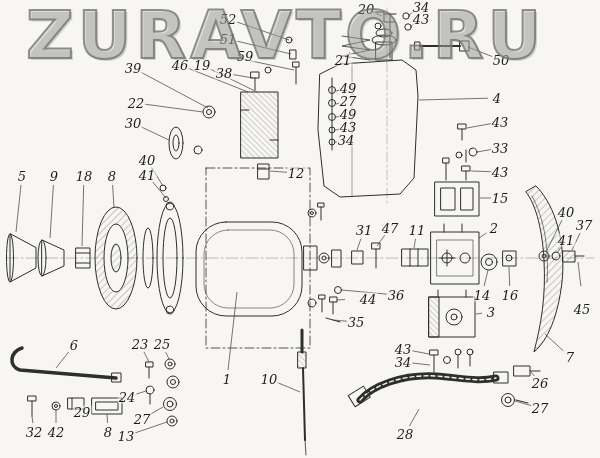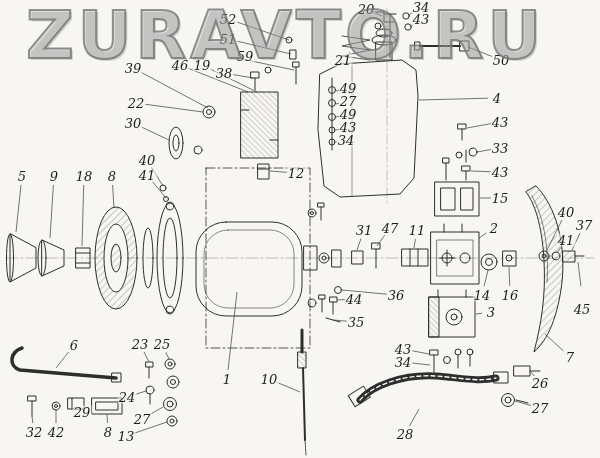--- a/index.html
+++ b/index.html
@@ -329,21 +329,21 @@
       <span class="part-label" style="left: 417px; top: 230px;">11</span>
       <span class="part-label" style="left: 494px; top: 228px;">2</span>
       <span class="part-label" style="left: 566px; top: 212px;">40</span>
       <span class="part-label" style="left: 584px; top: 225px;">37</span>
       <span class="part-label" style="left: 566px; top: 240px;">41</span>
       <span class="part-label" style="left: 582px; top: 309px;">45</span>
       <span class="part-label" style="left: 482px; top: 295px;">14</span>
       <span class="part-label" style="left: 510px; top: 295px; text-align: right;">16</span>
       <span class="part-label" style="left: 491px; top: 312px;">3</span>
       <span class="part-label" style="left: 396px; top: 295px;">36</span>
-      <span class="part-label" style="left: 354px; top: 299px;">44</span>
+      <span class="part-label" style="left: 368px; top: 299px;">44</span>
       <span class="part-label" style="left: 356px; top: 322px;">35</span>
       <span class="part-label" style="left: 570px; top: 357px;">7</span>
       <span class="part-label" style="left: 74px; top: 345px;">6</span>
       <span class="part-label" style="left: 140px; top: 344px;">23</span>
       <span class="part-label" style="left: 162px; top: 344px;">25</span>
       <span class="part-label" style="left: 227px; top: 379px;">1</span>
       <span class="part-label" style="left: 269px; top: 379px;">10</span>
       <span class="part-label" style="left: 403px; top: 349px;">43</span>
       <span class="part-label" style="left: 403px; top: 362px;">34</span>
       <span class="part-label" style="left: 127px; top: 397px;">24</span>

